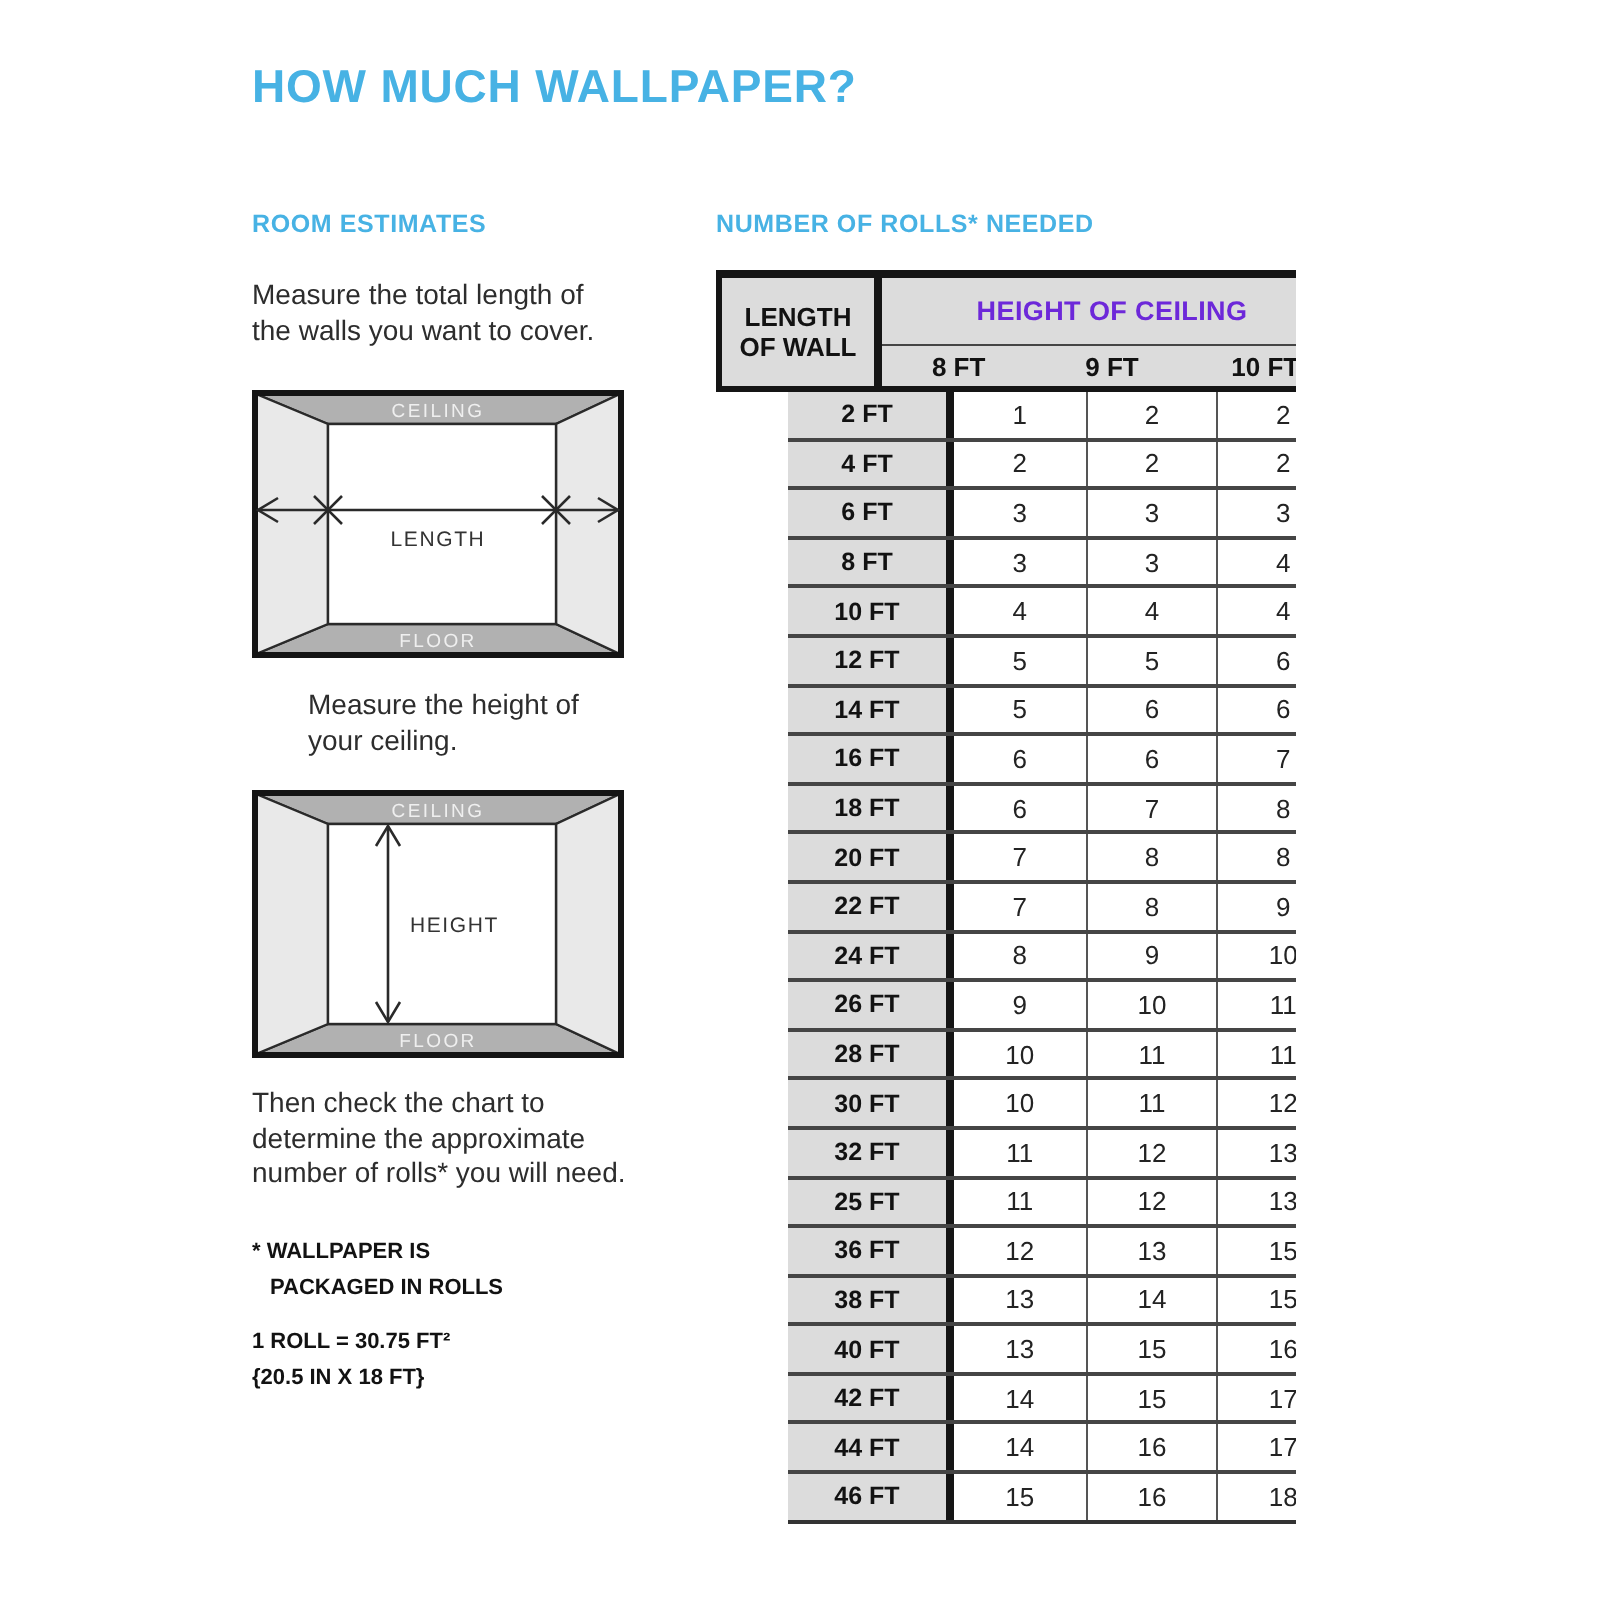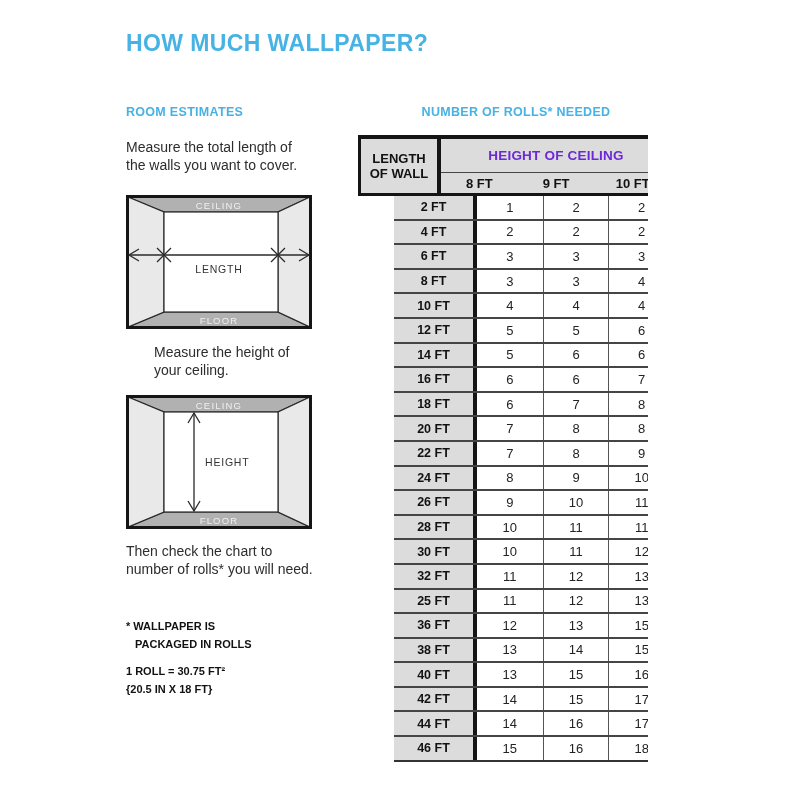--- a/index.html
+++ b/index.html
@@ -8,21 +8,21 @@
   .canvas { position:relative; width:648px; height:800px; background:#ffffff; overflow:hidden; }
 
   .page-title {
     position:absolute; left:126px; top:30px;
     font-size:23px; font-weight:700; letter-spacing:0.4px; color:#47B2E4;
   }
   .col-heading {
     position:absolute; font-size:12.5px; font-weight:700; letter-spacing:0.3px; color:#47B2E4;
   }
   .room-heading { left:126px; top:105px; }
-  .table-heading { left:358px; top:105px; width:316px; text-align:center; }
+  .table-heading { left:358px; top:105px; width:316px; }
 
   .step { position:absolute; left:126px; font-size:14px; line-height:17.5px; color:#2d2d2d; }
   .step1 { top:139px; }
   .step2 { top:344px;margin-left:28px; }
   .step3 { top:543px; }
 
   .bold-note { position:absolute; left:126px; font-size:11px; font-weight:700; line-height:17.5px; color:#121212; }
   .note { top:618px; }
   .note .line2 { padding-left:9px; }
   .roll { top:663px; }
@@ -120,20 +120,21 @@
     <g stroke="#2a2a2a" stroke-width="1.3" fill="none">
       <line x1="68" y1="18" x2="68" y2="116"></line>
       <path d="M62,28 L68,18 L74,28"></path>
       <path d="M62,106 L68,116 L74,106"></path>
     </g>
     <text x="79" y="71" text-anchor="start" font-size="10.5" letter-spacing="0.8" fill="#333333">HEIGHT</text>
   </svg>
 
   <div class="step step3">
     <div>Then check the chart to</div>
+    <div>determine the approximate</div>
     <div>number of rolls* you will need.</div>
   </div>
 
   <div class="bold-note note">
     <div class="line1">* WALLPAPER IS</div>
     <div class="line2">PACKAGED IN ROLLS</div>
   </div>
 
   <div class="bold-note roll">
     <div>1 ROLL = 30.75 FT²</div>

